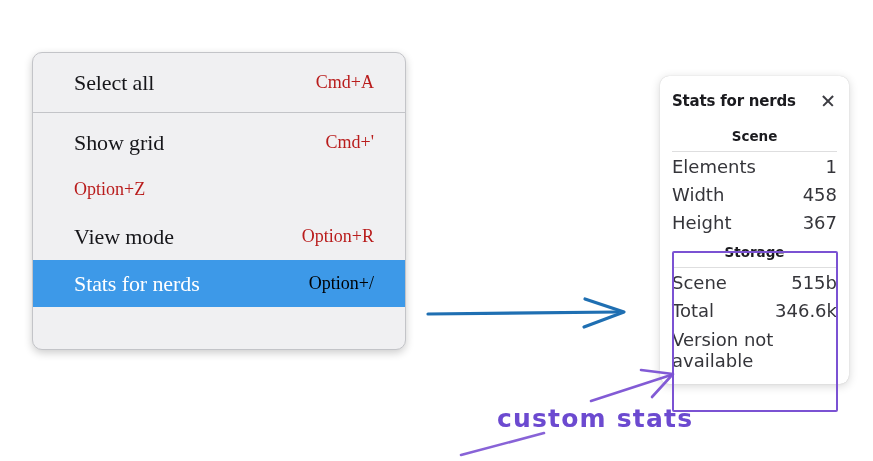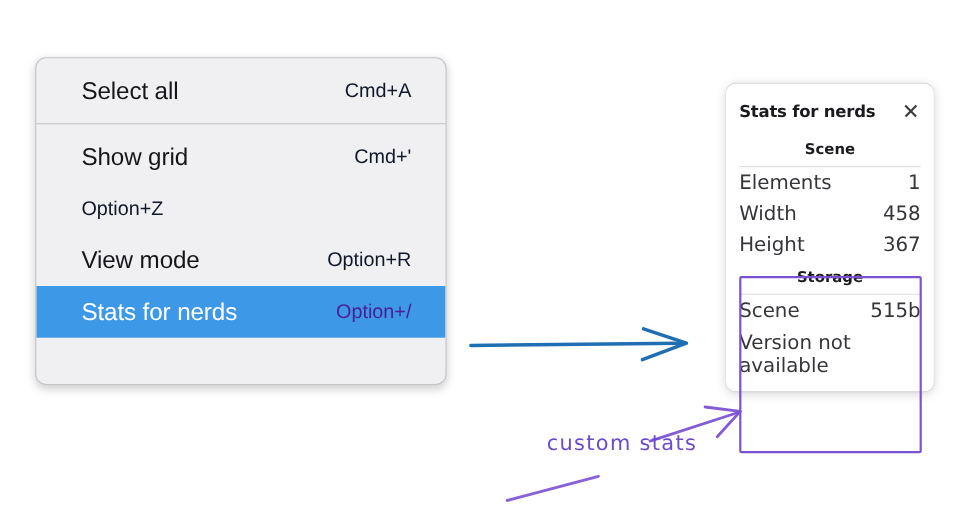--- a/index.html
+++ b/index.html
@@ -28,20 +28,21 @@
     height: 298px;
     background: #f0f0f2;
     border: 1px solid #c3c4c8;
     border-radius: 10px;
     box-shadow: 0 3px 9px rgba(0,0,0,0.20);
     box-sizing: border-box;
     overflow: hidden;
   }
   .menu-group {
     padding: 6px 0;
+    font-family: Liberation Serif, serif;
   }
   .menu-sep {
     height: 1px;
     background: #c3c4c8;
     margin: 0;
   }
   .menu-item {
     position: relative;
     height: 47px;
     display: flex;
@@ -51,31 +52,31 @@
     box-sizing: border-box;
   }
   .menu-item .mi-label {
     font-size: 22px;
     color: #16161a;
     letter-spacing: -0.1px;
     white-space: nowrap;
   }
   .menu-item .mi-shortcut {
     font-size: 18px;
-    color: #0f172a;
+    color: #b91c1c;
     white-space: nowrap;
   }
   .menu-item.selected {
     background: #3d99e8;
   }
   .menu-item.selected .mi-label {
     color: #ffffff;
   }
   .menu-item.selected .mi-shortcut {
-    color: #4c1d95;
+    color: #000000;
   }
 
   
   #stats-panel {
     position: absolute;
     left: 660px;
     top: 76px;
     width: 189px;
     background: #ffffff;
     border-radius: 9px;
@@ -154,24 +155,24 @@
   
   #annotations {
     position: absolute;
     left: 0; top: 0;
     width: 873px; height: 461px;
     pointer-events: none;
   }
   #custom-stats-label {
     position: absolute;
     left: 497px;
-    top: 392px;
+    top: 404px;
     font-family: "DejaVu Sans", sans-serif;
-    font-size: 19px;
-    font-weight: 400;
+    font-size: 25px;
+    font-weight: 700;
     letter-spacing: 1.2px;
     color: #6c4ad0;
     white-space: nowrap;
   }
 </style>
 </head>
 <body>
 
 <div id="stage">
 
@@ -226,20 +227,24 @@
         <span class="rl">Height</span>
         <span class="rv">367</span>
       </div>
     </div>
 
     <div>
       <div class="sec-head">Storage</div>
       <div class="row">
         <span class="rl">Scene</span>
         <span class="rv">515b</span>
+      </div>
+      <div class="row">
+        <span class="rl">Total</span>
+        <span class="rv">346.6k</span>
       </div>
     </div>
 
     <div>
       <div class="row single">
         <span class="rl">Version not available</span>
       </div>
     </div>
   </div>
 

